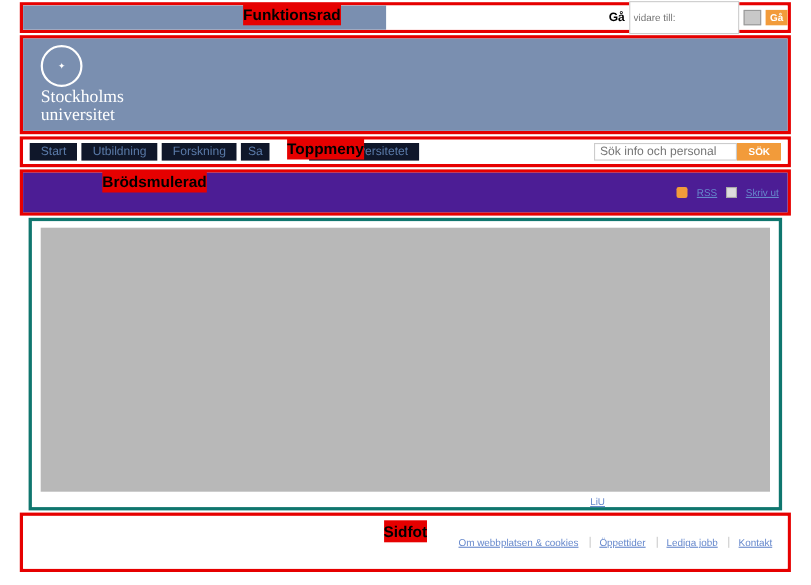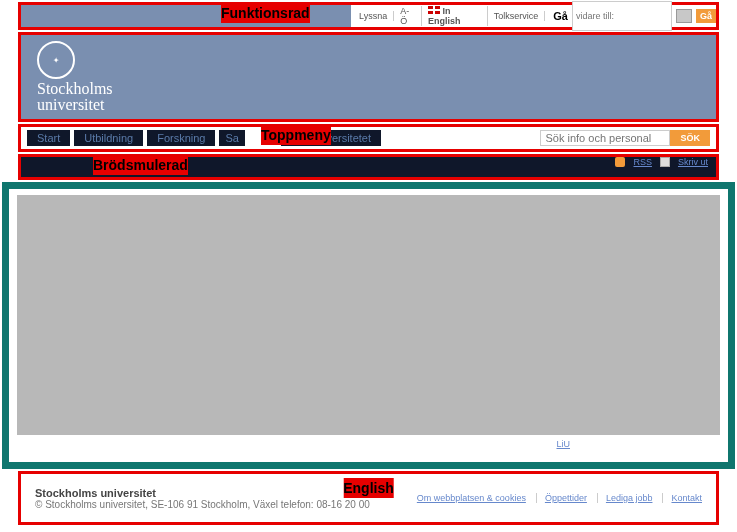--- a/index.html
+++ b/index.html
@@ -29,53 +29,47 @@
 
 .topmenu { height: 22px; background: #fff; display: flex; align-items: center; padding: 0 6px; gap: 4px; }
 .topmenu-label { left: 240px; top: -2px; }
 .tm-item { background: #0f172a; color: #5a7aa8; font-size: 11px; padding: 2px 10px; }
 .tm-item.short { padding: 2px 6px; }
 .tm-gap { flex: 0 0 28px; }
 .search-box { margin-left: auto; display: flex; align-items: center; gap: 0; }
 .search-input { border: 1px solid #ccc; font-size: 11px; padding: 2px 4px; width: 130px; height: 16px; color: #aaa; }
 .search-btn { background: #f29b3a; color: #fff; font-size: 9px; font-weight: bold; padding: 2px 10px; border: none; height: 16px; }
 
-.breadcrumb { height: 20px; background: #0f172a; display: flex; align-items: flex-start; padding: 0 8px; }
+.breadcrumb { height: 36px; background: #4c1d95; display: flex; align-items: center; padding: 0 8px; }
 .breadcrumb-label { left: 72px; top: -2px; }
 .bc-right { margin-left: auto; display: flex; gap: 8px; font-size: 9px; align-items: center; }
 .rss-ico { width: 10px; height: 10px; background: #f29b3a; border-radius: 2px; display: inline-block; }
 .print-ico { width: 10px; height: 10px; background: #ddd; border: 1px solid #aaa; display: inline-block; }
 .bc-link { color: #6688cc; text-decoration: underline; }
 
-.content-wrap { border: 7px solid #0f766e; margin: 2px 2px; padding: 6px 8px 13px 8px; }
+.content-wrap { border: 3px solid #0f766e; margin: 2px 26px; padding: 6px 8px 0 8px; }
 .content-gray { background: #b8b8b8; height: 240px; }
 .content-caption { font-size: 9px; color: #888; padding: 4px 0 0 0; display: flex; }
 .content-link { color: #6688cc; text-decoration: underline; margin-left: auto; padding-right: 150px; }
 
 .footer { height: 48px; background: #fff; display: flex; align-items: center; padding: 0 14px; position: relative; }
 .footer-label { left: 50%; top: 4px; transform: translateX(-50%); }
 .footer-left { font-size: 10px; color: #777; }
 .footer-left b { color: #444; font-size: 11px; }
 .footer-links { margin-left: auto; display: flex; gap: 10px; font-size: 9px; }
 .footer-links span { color: #6688cc; text-decoration: underline; border-left: 1px solid #ccc; padding-left: 8px; }
 .footer-links span:first-child { border-left: none; }
 </style>
 </head>
 <body>
 
 <div class="section-wrap">
   <div class="label-badge funcbar-label">Funktionsrad</div>
   <div class="funcbar">
     <div class="funcbar-blue"></div>
-    <div class="funcbar-links">
-      <span>Lyssna</span>
-      <span>A-Ö</span>
-      <span><i class="flag"></i> <b>In English</b></span>
-      <span>Tolkservice</span>
-    </div>
     <div class="goto-box">
       <b>Gå</b>
       <input class="goto-input" placeholder="vidare till:" style="">
       <div class="gray-btn"></div>
       <button class="goto-btn">Gå</button>
     </div>
   </div>
 </div>
 
 <div class="section-wrap">
@@ -117,26 +111,22 @@
 </div>
 
 <div class="content-wrap">
   <div class="content-gray"></div>
   <div class="content-caption">
     <span class="content-link">LiU</span>
   </div>
 </div>
 
 <div class="section-wrap">
-  <div class="label-badge footer-label">English</div>
+  <div class="label-badge footer-label">Sidfot</div>
   <div class="footer">
-    <div class="footer-left">
-      <b>Stockholms universitet</b><br>
-      <span>© Stockholms universitet, SE-106 91 Stockholm, Växel telefon: 08-16 20 00</span>
-    </div>
     <div class="footer-links">
       <span>Om webbplatsen &amp; cookies</span>
       <span>Öppettider</span>
       <span>Lediga jobb</span>
       <span>Kontakt</span>
     </div>
   </div>
 </div>
 
 </body></html>

